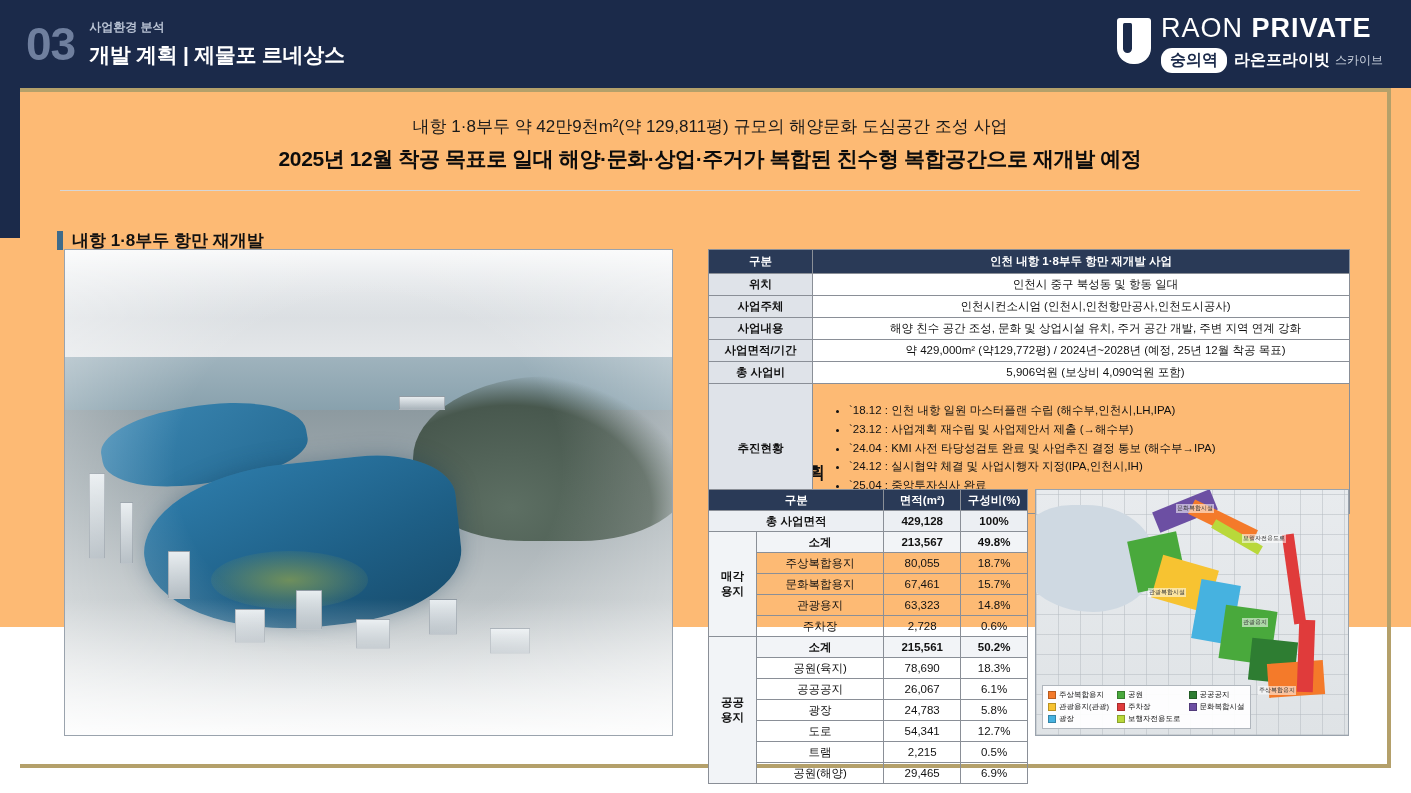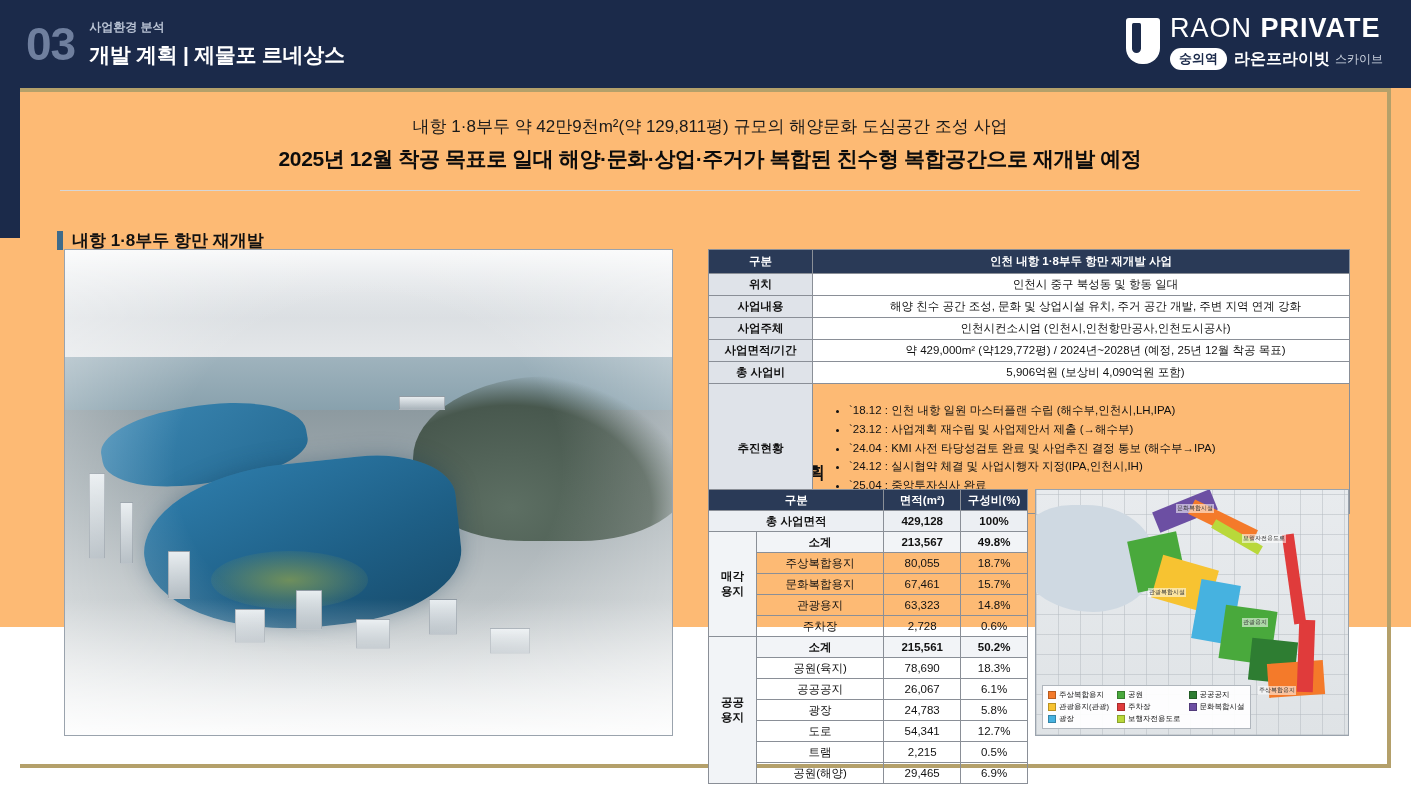--- a/index.html
+++ b/index.html
@@ -55,21 +55,21 @@
     width:9px; height:30px; background:#1b2a4a; border-radius:2px 2px 6px 6px;
   }
   .brand-text { color: #fff; }
   .brand-top { font-size: 27px; letter-spacing: 1px; line-height: 1.05; }
   .brand-top b { font-weight: bold; }
   .brand-bottom {
     display: flex; align-items: center; margin-top: 6px; justify-content: flex-end;
   }
   .brand-badge {
     background: #ffffff; color: #1b2a4a;
-    border-radius: 11px; font-size: 13px; font-weight: bold;
+    border-radius: 11px; font-size: 16px; font-weight: bold;
     padding: 2px 9px; margin-right: 7px;
   }
   .brand-kr { font-size: 16px; font-weight: bold; color: #ffffff; }
   .brand-kr-sub { font-size: 12px; color: #cfd6e2; margin-left: 5px; }
 
   
   .left-bar {
     position: absolute; left: 0; top: 88px;
     width: 20px; height: 150px; background: #1b2a4a;
   }
@@ -317,26 +317,26 @@
         <th style="width:104px;">구분</th>
         <th>인천 내항 1·8부두 항만 재개발 사업</th>
       </tr>
     </thead>
     <tbody>
       <tr>
         <td class="lab">위치</td>
         <td class="val">인천시 중구 북성동 및 항동 일대</td>
       </tr>
       <tr>
+        <td class="lab">사업주체</td>
+        <td class="val">인천시컨소시엄 (인천시,인천항만공사,인천도시공사)</td>
+      </tr>
+      <tr>
         <td class="lab">사업내용</td>
         <td class="val">해양 친수 공간 조성, 문화 및 상업시설 유치, 주거 공간 개발, 주변 지역 연계 강화</td>
-      </tr>
-      <tr>
-        <td class="lab">사업주체</td>
-        <td class="val">인천시컨소시엄 (인천시,인천항만공사,인천도시공사)</td>
       </tr>
       <tr>
         <td class="lab">사업면적/기간</td>
         <td class="val">약 429,000m² (약129,772평) / 2024년~2028년 (예정, 25년 12월 착공 목표)</td>
       </tr>
       <tr>
         <td class="lab">총 사업비</td>
         <td class="val">5,906억원 (보상비 4,090억원 포함)</td>
       </tr>
       <tr>

